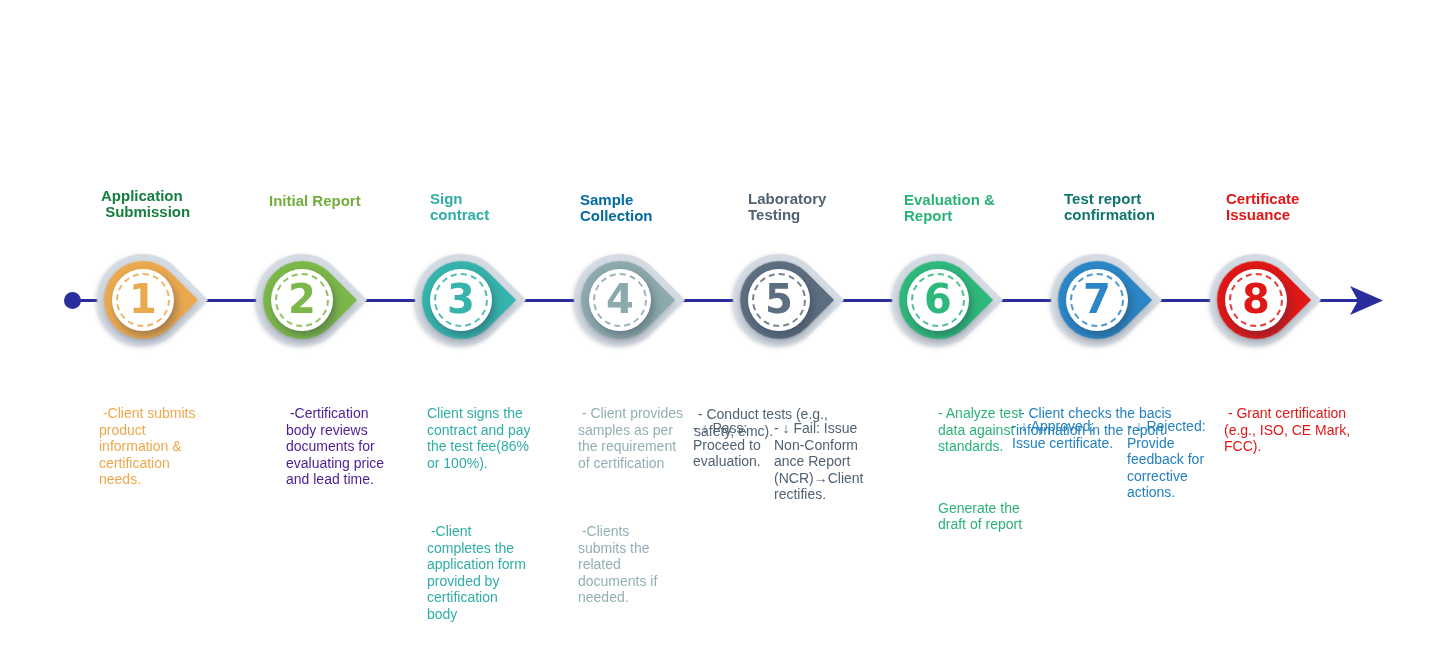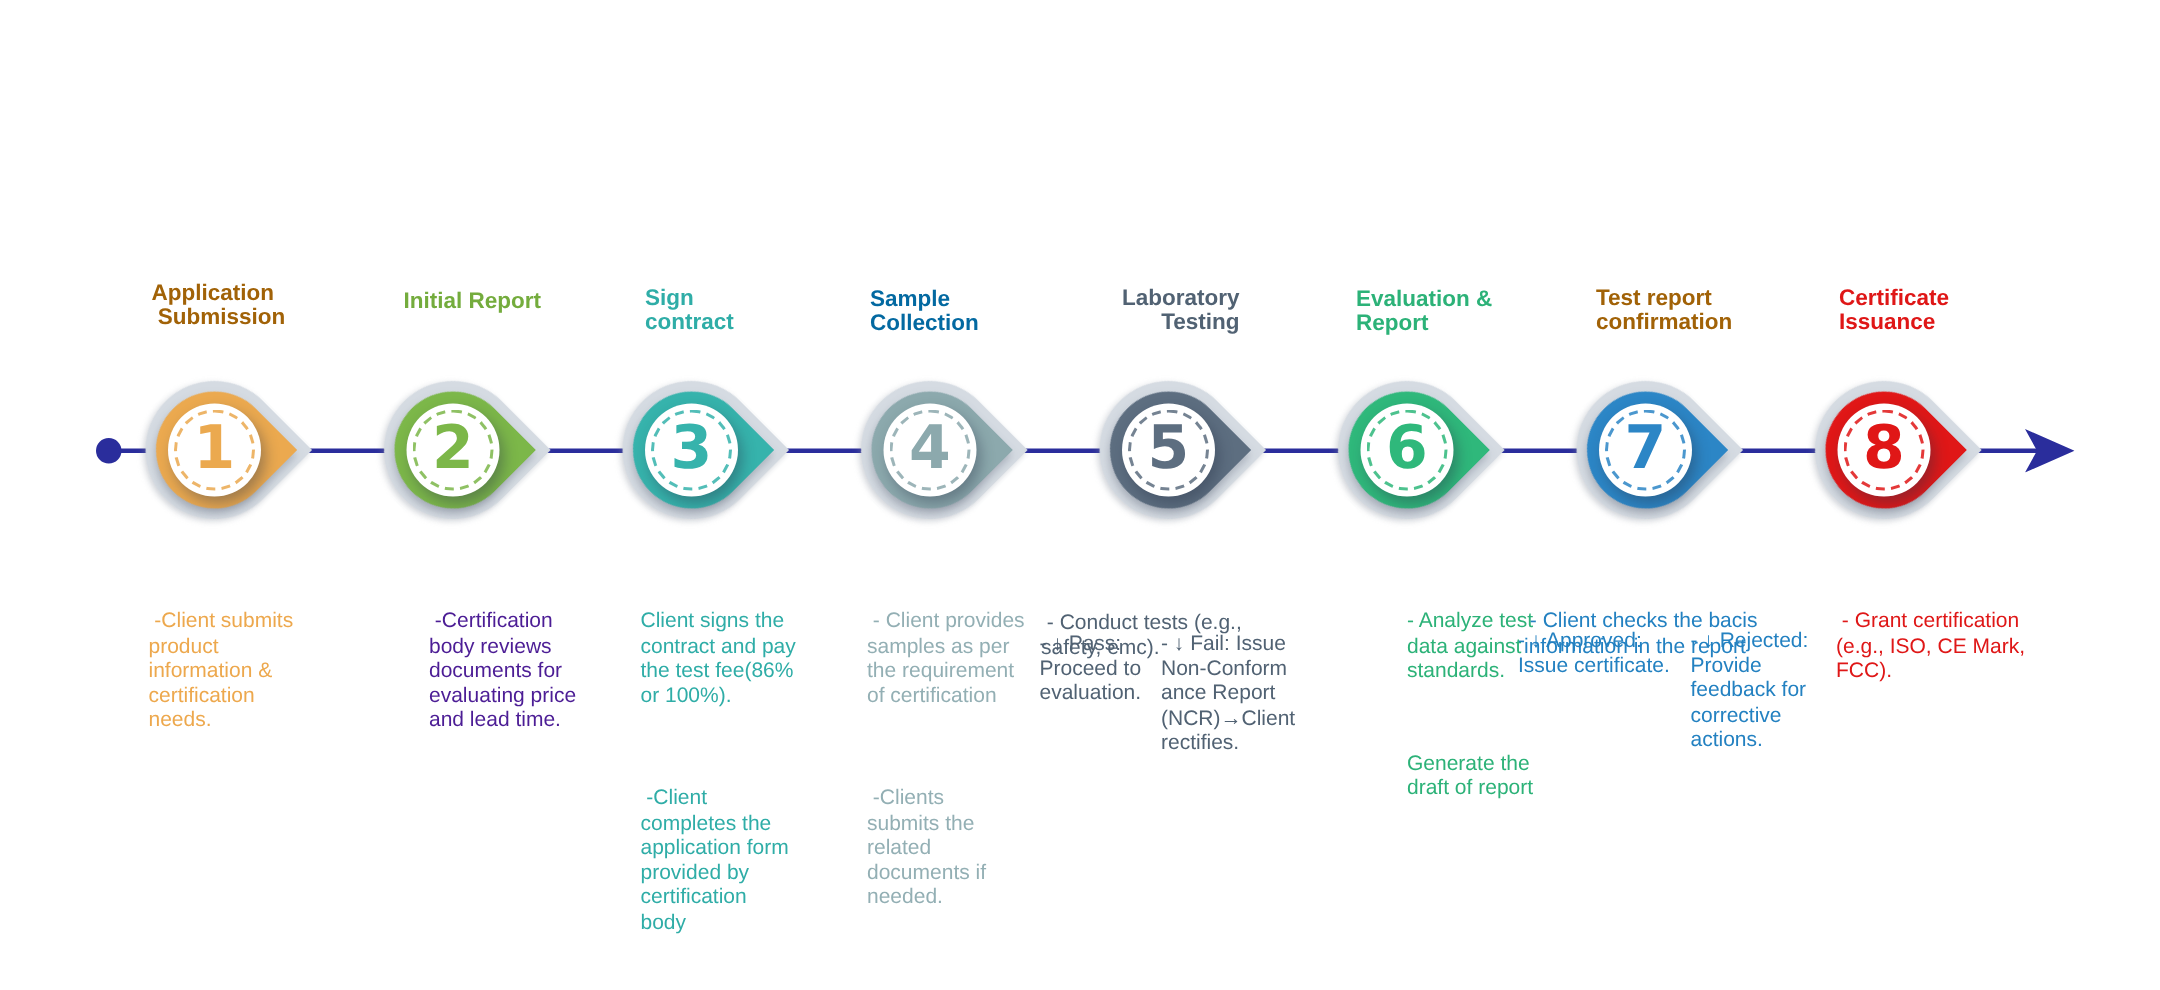--- a/index.html
+++ b/index.html
@@ -45,40 +45,40 @@
   .desc p{margin:0;white-space:pre-wrap;}
   .desc p + p{margin-top:12px;}
   .s3 .desc p + p, .s4 .desc p + p{margin-top:19px;}
   .branches{position:absolute;display:flex;font-size:14px;line-height:16.5px;z-index:2;}
   .branch{white-space:pre-wrap;}
   
   .s1{--cx:143px;}  .s1 .title{left:101px;top:188px;} .s1 .desc{left:99px;top:372px;width:122px;}
   .s2{--cx:302px;}  .s2 .title{left:269px;top:193px;} .s2 .desc{left:262px;top:372px;width:128px;}
   .s3{--cx:461px;}  .s3 .title{left:430px;top:191px;} .s3 .desc{left:427px;top:372px;width:136px;}
   .s4{--cx:620px;}  .s4 .title{left:580px;top:192px;} .s4 .desc{left:578px;top:372px;width:128px;}
-  .s5{--cx:779px;}  .s5 .title{left:748px;top:191px;text-align:right;} .s5 .desc{left:694px;top:373px;width:158px;}
+  .s5{--cx:779px;}  .s5 .title{left:748px;top:191px;} .s5 .desc{left:694px;top:373px;width:158px;}
   .s5 .branches{left:693px;top:420px;} .s5 .b-left{width:81px;} .s5 .b-right{width:112px;}
   .s6{--cx:938px;}  .s6 .title{left:904px;top:192px;} .s6 .desc{left:898px;top:372px;width:118px;margin-left:40px;}
   .s7{--cx:1097px;} .s7 .title{left:1064px;top:191px;} .s7 .desc{left:1016px;top:372px;width:196px;}
   .s7 .branches{left:1012px;top:418px;} .s7 .b-left{width:115px;} .s7 .b-right{width:100px;}
   .s8{--cx:1256px;} .s8 .title{left:1226px;top:191px;} .s8 .desc{left:1224px;top:372px;width:152px;}
 </style>
 </head>
 <body>
 
 <div class="canvas" style="--line: #2A2D9C;">
 
   <div class="tl-dot"></div>
   <div class="tl-line" style="--outline: #D5DBE2;"></div>
   <svg class="tl-arrow" width="33" height="29" viewBox="0 0 33 29">
     <polygon points="0,0 33,14.5 0,29 8,14.5"></polygon>
   </svg>
 
   <div class="step s1" style="--c: #EBA94F;">
-    <div class="title" style="color: #a16207;">Application
+    <div class="title" style="color: #15803d;">Application
  Submission</div>
     <div class="shape" style="--outline: #D5DBE2;">
       <div class="tear outer"></div>
       <div class="tear inner"></div>
       <div class="badge">
         <div class="ring"></div>
         <div class="num">1</div>
       </div>
     </div>
     <div class="desc" style="color: rgb(237, 168, 77);">
@@ -199,21 +199,21 @@
     <div class="desc" style="color: rgb(44, 178, 120);">
       <p>- Analyze test
 data against
 standards.</p>
       <p>Generate the
 draft of report</p>
     </div>
   </div>
 
   <div class="step s7" style="--c: #2C86C6;">
-    <div class="title" style="color: #a16207;">Test report
+    <div class="title" style="color: #0f766e;">Test report
 confirmation</div>
     <div class="shape" style="--outline: #D5DBE2;">
       <div class="tear outer"></div>
       <div class="tear inner"></div>
       <div class="badge">
         <div class="ring"></div>
         <div class="num">7</div>
       </div>
     </div>
     <div class="desc" style="color: rgb(35, 129, 193);">

